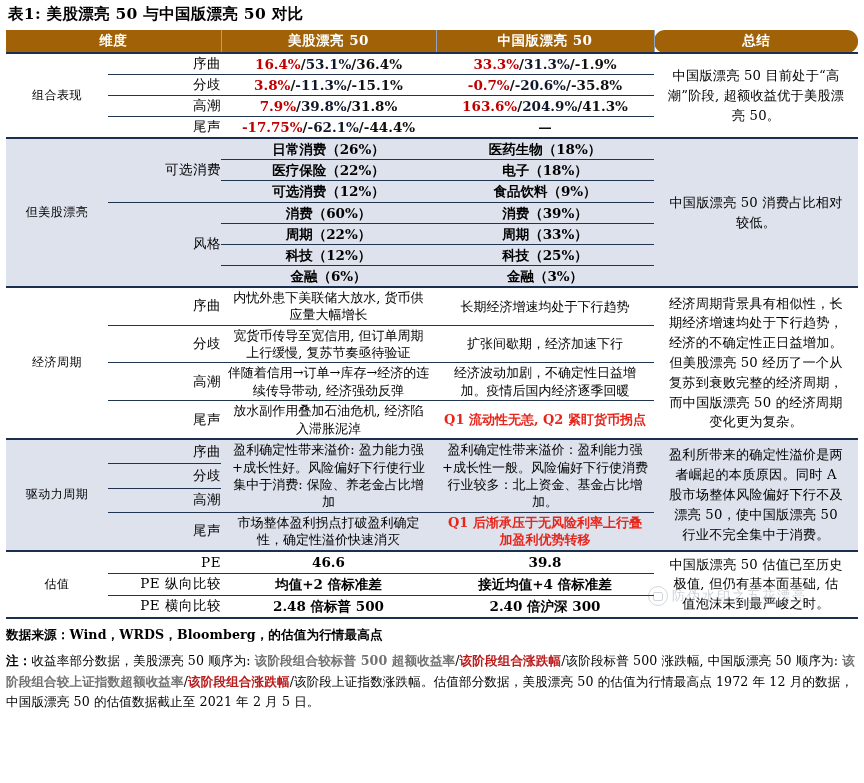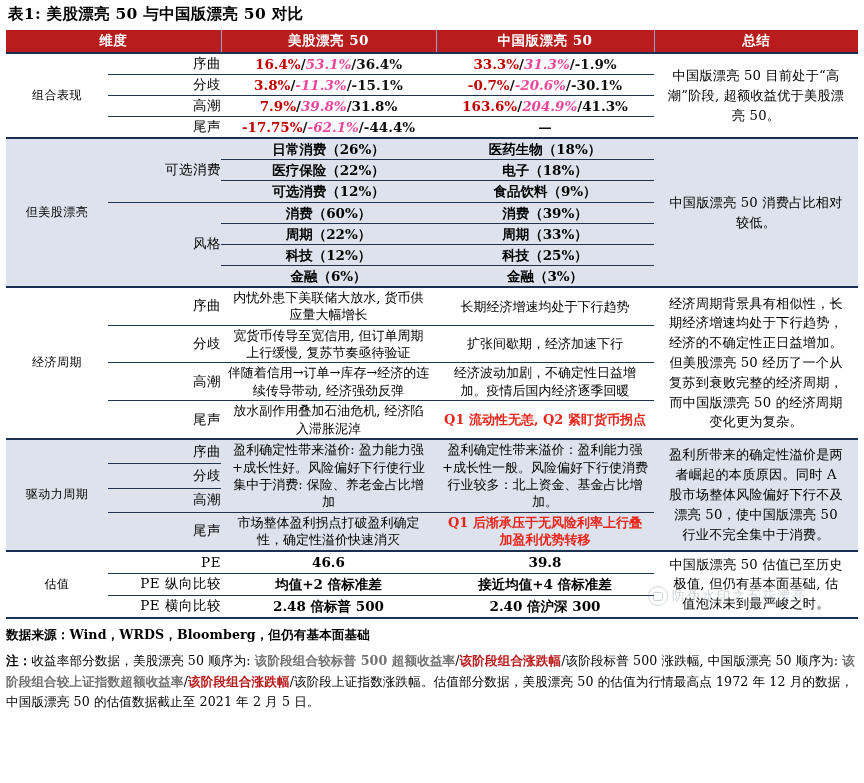--- a/index.html
+++ b/index.html
@@ -25,30 +25,30 @@
     table-layout:fixed;
     font-size:13px;
   }
   table.main td,table.main th{
     padding:0;margin:0;vertical-align:middle;
     border:0;
   }
 
   
   tr.hdr th{
-    background:#b91c1c;
+    background:#a16207;
     color:#ffffff;
     font-weight:bold;
     text-align:center;
     height:22px;
     font-size:13.5px;
     border-right:1px solid #90a4c4;
     letter-spacing:.5px;
   }
-  tr.hdr th:last-child{border-right:0;}
+  tr.hdr th:last-child{border-right:0;border-radius:11px;}
 
   
   .shade{background:#dde2ec;}
   .plain{background:#ffffff;}
 
   .dimcell{
     text-align:center;font-size:12px;
     width:102px;
     letter-spacing:.5px;
   }
@@ -64,21 +64,21 @@
   }
   .sumcell{
     text-align:center;
     padding:3px 13px !important;
     line-height:1.5;
     font-size:13.2px;
     letter-spacing:.2px;
   }
   .num{font-weight:bold;font-size:13.5px;}
   .rd{color:#c00000;text-align:right;}
-  .bl{color:#ec4899;font-style:italic;}
+  .bl{color:#0f172a;}
   .bk{color:#101010;}
   .redtext{color:#e8251b;font-weight:bold;}
 
   
   .thickTop{border-top:2.2px solid #1b2f4f !important;}
   .thickBot{border-bottom:2.2px solid #1b2f4f !important;}
   .thinBot{border-bottom:1.4px solid #20334f !important;}
 
   .footer{
     margin-top:3px;
@@ -140,21 +140,21 @@
         <tr class="plain">
           <td class="dimcell plain thickTop thickBot" rowspan="4">组合表现</td>
           <td class="phasecell thickTop thinBot">序曲</td>
           <td class="datacell num thickTop thinBot"><span class="rd">16.4%</span><span class="bk">/</span><span class="bl">53.1%</span><span class="bk">/</span><span class="bk">36.4%</span></td>
           <td class="datacell num thickTop thinBot"><span class="rd">33.3%</span><span class="bk">/</span><span class="bl">31.3%</span><span class="bk">/</span><span class="bk">-1.9%</span></td>
           <td class="sumcell plain thickTop thickBot" rowspan="4">中国版漂亮 50 目前处于“高潮”阶段, 超额收益优于美股漂亮 50。</td>
         </tr>
         <tr class="plain">
           <td class="phasecell thinBot">分歧</td>
           <td class="datacell num thinBot"><span class="rd">3.8%</span><span class="bk">/</span><span class="bl">-11.3%</span><span class="bk">/</span><span class="bk">-15.1%</span></td>
-          <td class="datacell num thinBot"><span class="rd">-0.7%</span><span class="bk">/</span><span class="bl">-20.6%</span><span class="bk">/</span><span class="bk">-30.1%</span></td>
+          <td class="datacell num thinBot"><span class="rd">-0.7%</span><span class="bk">/</span><span class="bl">-20.6%</span><span class="bk">/</span><span class="bk">-35.8%</span></td>
         </tr>
         <tr class="plain">
           <td class="phasecell thinBot">高潮</td>
           <td class="datacell num thinBot"><span class="rd">7.9%</span><span class="bk">/</span><span class="bl">39.8%</span><span class="bk">/</span><span class="bk">31.8%</span></td>
           <td class="datacell num thinBot"><span class="rd">163.6%</span><span class="bk">/</span><span class="bl">204.9%</span><span class="bk">/</span><span class="bk">41.3%</span></td>
         </tr>
         <tr class="plain">
           <td class="phasecell thickBot">尾声</td>
           <td class="datacell num thickBot"><span class="rd">-17.75%</span><span class="bk">/</span><span class="bl">-62.1%</span><span class="bk">/</span><span class="bk">-44.4%</span></td>
           <td class="datacell num thickBot"><span class="bk">—</span></td>
@@ -245,21 +245,21 @@
         </tr>
         <tr class="plain">
           <td class="phasecell thickBot">PE 横向比较</td>
           <td class="datacell num thickBot">2.48 倍标普 500</td>
           <td class="datacell num thickBot">2.40 倍沪深 300</td>
         </tr>
       </tbody>
   </table>
 
   <div class="footer">
-    <div class="src">数据来源：Wind，WRDS，Bloomberg，但仍有基本面基础</div>
+    <div class="src">数据来源：Wind，WRDS，Bloomberg，的估值为行情最高点</div>
     <div class="note">
       <span class="lbl">注：</span><span>收益率部分数据，美股漂亮 50 顺序为: </span><span class="frd">该阶段组合较标普 500 超额收益率</span><span>/</span><span class="fbl">该阶段组合涨跌幅</span><span>/</span><span>该阶段标普 500 涨跌幅, 中国版漂亮 50 顺序为: </span><span class="frd">该阶段组合较上证指数超额收益率</span><span>/</span><span class="fbl">该阶段组合涨跌幅</span><span>/</span><span>该阶段上证指数涨跌幅。估值部分数据，美股漂亮 50 的估值为行情最高点 1972 年 12 月的数据，中国版漂亮 50 的估值数据截止至 2021 年 2 月 5 日。</span>
     </div>
   </div>
 
   <div class="watermark">
     <span class="wm-circle"></span>
     <span class="wm-text">防伪水印之五花漂亮</span>
   </div>
 

